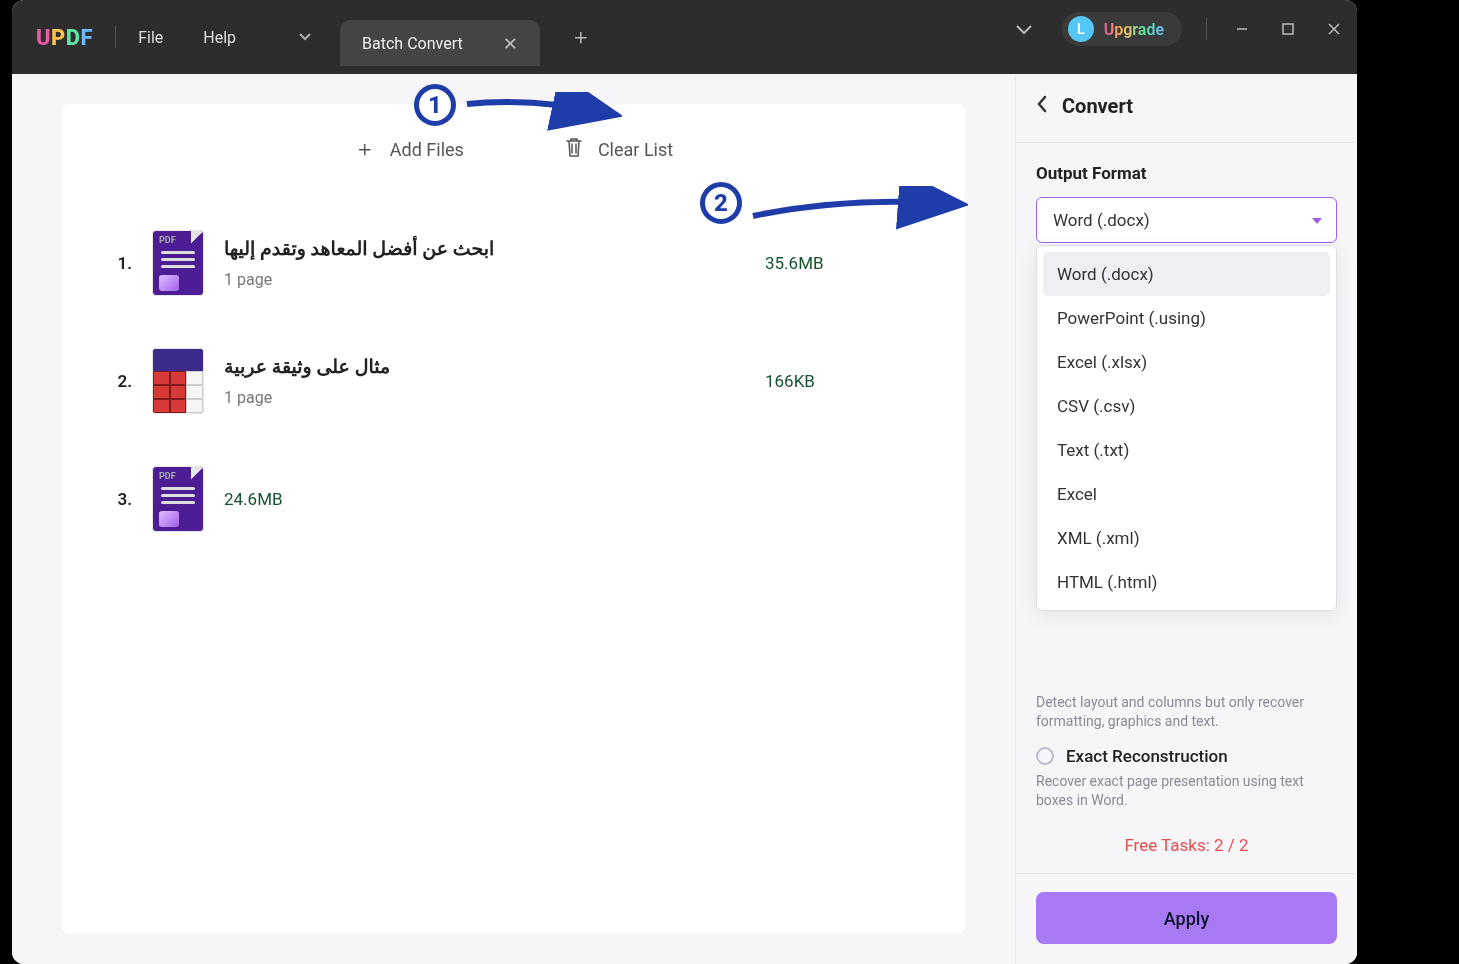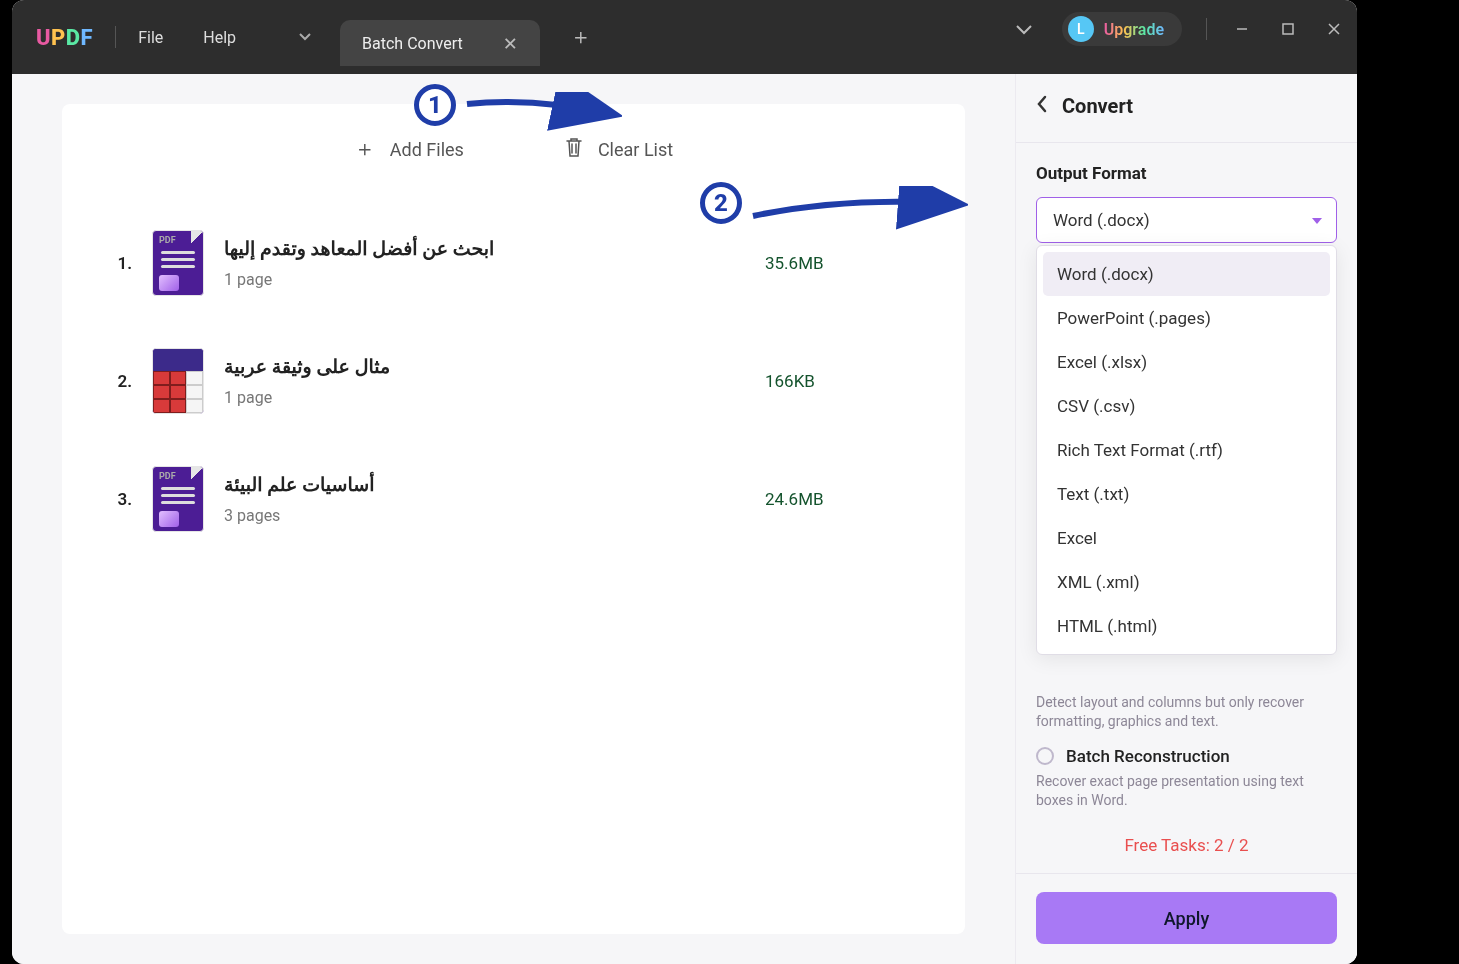--- a/index.html
+++ b/index.html
@@ -211,24 +211,20 @@
             <div class="thumb">
               <div class="pdf-tag">PDF</div>
                 <div class="corner"></div>
               <div class="thumb-lines">
                   <div></div>
                   <div></div>
                   <div></div>
                 </div>
               <div class="thumb-img-blob"></div>
             </div>
-            <div class="file-meta">
-              <div class="file-title">أساسيات علم البيئة</div>
-              <div class="file-pages">3 pages</div>
-            </div>
             <div class="file-size">24.6MB</div>
           </div>
 
         </div>
       </div>
 
       <div class="annot" style="left:402px; top:10px;">
         <div class="circle-num">1</div>
       </div>
       <svg class="arrow annot" style="left:450px; top:18px;" width="160" height="40">
@@ -272,36 +268,35 @@
           <span class="selected">Word (.docx)</span>
           <span class="caret">
             <svg width="10" height="8">
                 <path d="M0 0 L5 6 L10 0 Z" fill="#a060e8"></path>
               </svg>
           </span>
         </div>
 
         <div class="dropdown">
           <div class="dd-item selected">Word (.docx)</div>
-          <div class="dd-item">PowerPoint (.pages)</div>
+          <div class="dd-item">PowerPoint (.using)</div>
           <div class="dd-item">Excel (.xlsx)</div>
           <div class="dd-item">CSV (.csv)</div>
-          <div class="dd-item">Rich Text Format (.rtf)</div>
           <div class="dd-item">Text (.txt)</div>
           <div class="dd-item">Excel</div>
           <div class="dd-item">XML (.xml)</div>
           <div class="dd-item">HTML (.html)</div>
         </div>
       </div>
 
       <div class="side-lower">
         <div class="hidden-text-desc" style="margin-bottom:14px;">Detect layout and columns but only recover formatting, graphics and text.</div>
         <div class="radio-row">
           <div class="radio"></div>
-          <div class="radio-label">Batch Reconstruction</div>
+          <div class="radio-label">Exact Reconstruction</div>
         </div>
         <div class="radio-desc" style="margin-top:6px;">Recover exact page presentation using text boxes in Word.</div>
         <div class="free-tasks">Free Tasks: 2 / 2</div>
         <div class="sep-line" style="margin:0 -20px 18px;"></div>
         <button class="apply-btn">Apply</button>
       </div>
 
     </div>
   </div>
 </div>

